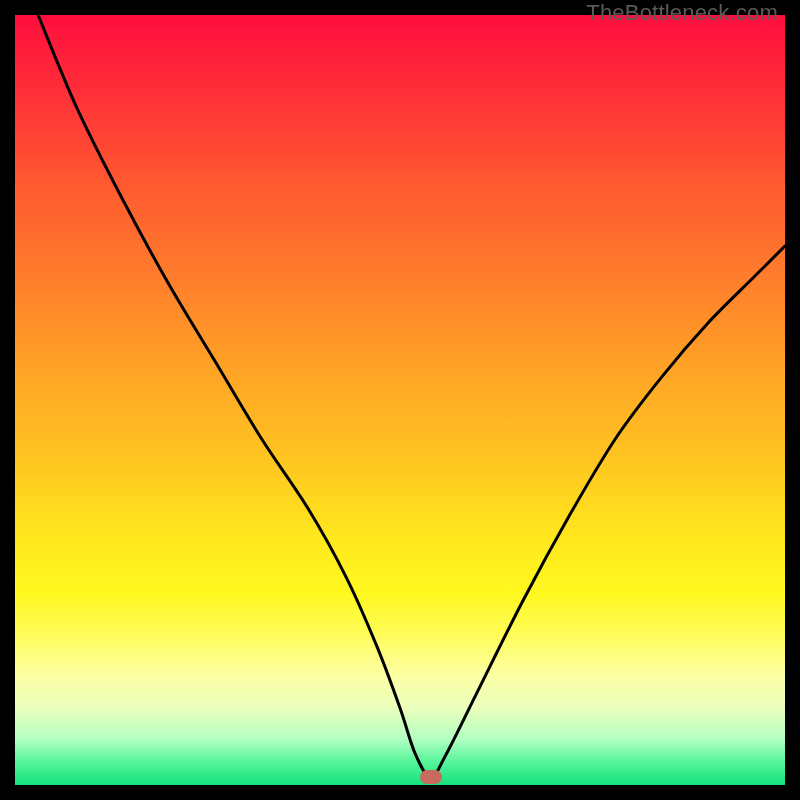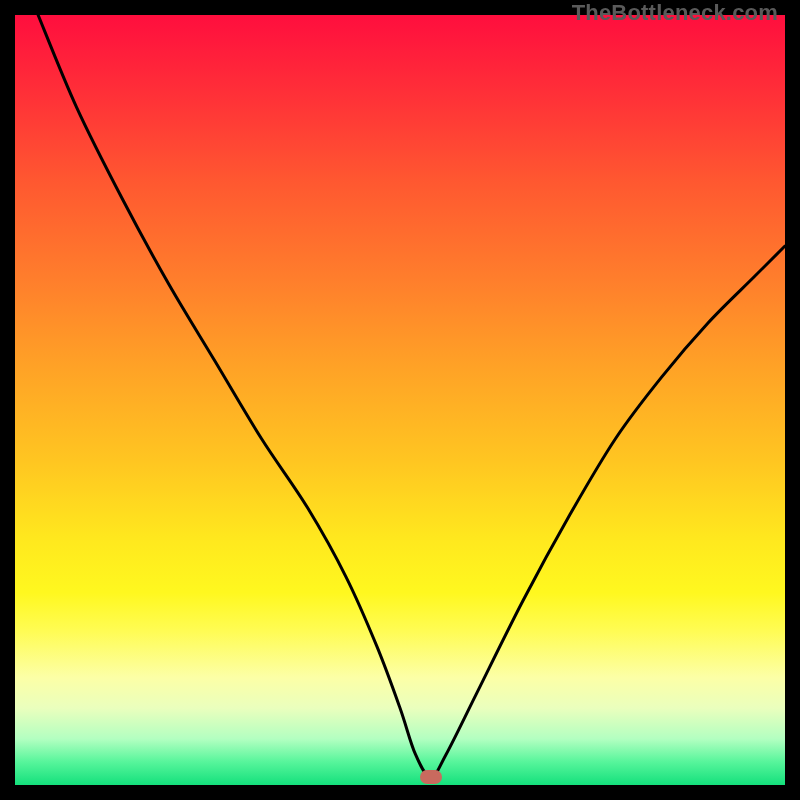--- a/index.html
+++ b/index.html
@@ -40,21 +40,21 @@
       #b3ffc1 94%,
       #57f59b 97%,
       #14e07c 100%
     );
   }
   .watermark {
     position: absolute;
     top: 0px;
     right: 22px;
     font-size: 22px;
-    font-weight: 700;
+    font-weight: 400;
     color: #5a5a5a;
     letter-spacing: 0.2px;
     z-index: 5;
     user-select: none;
   }
   svg.curve {
     position: absolute;
     left: 0;
     top: 0;
     width: 770px;

